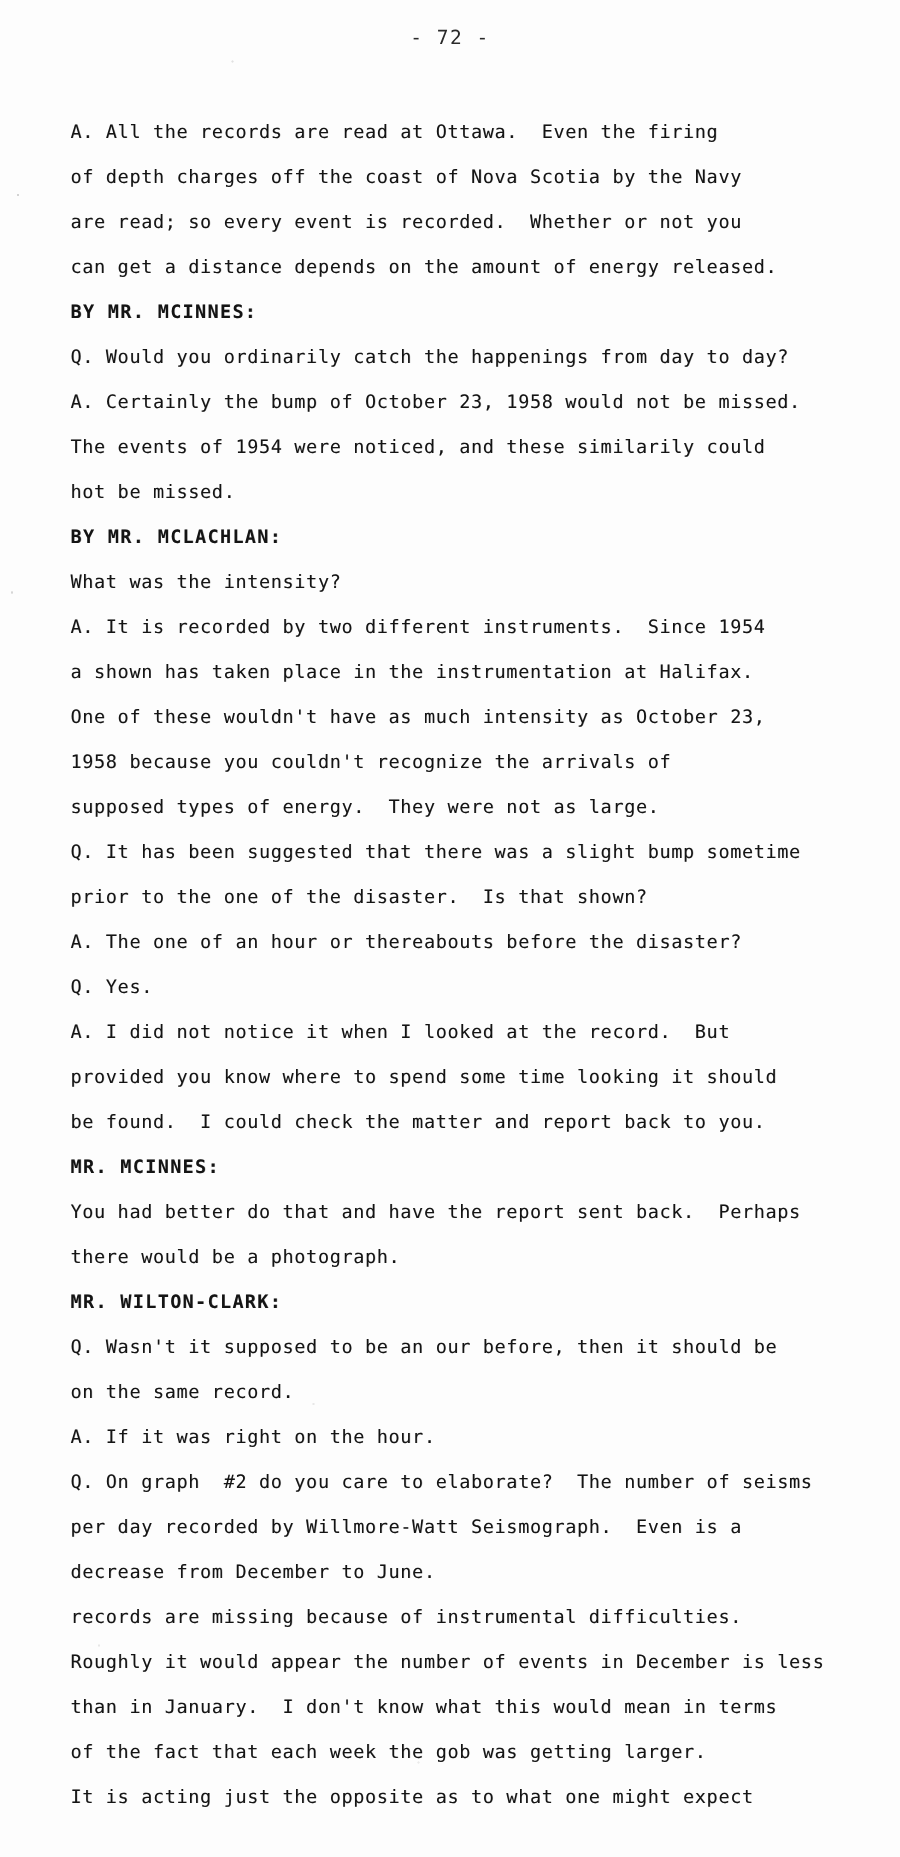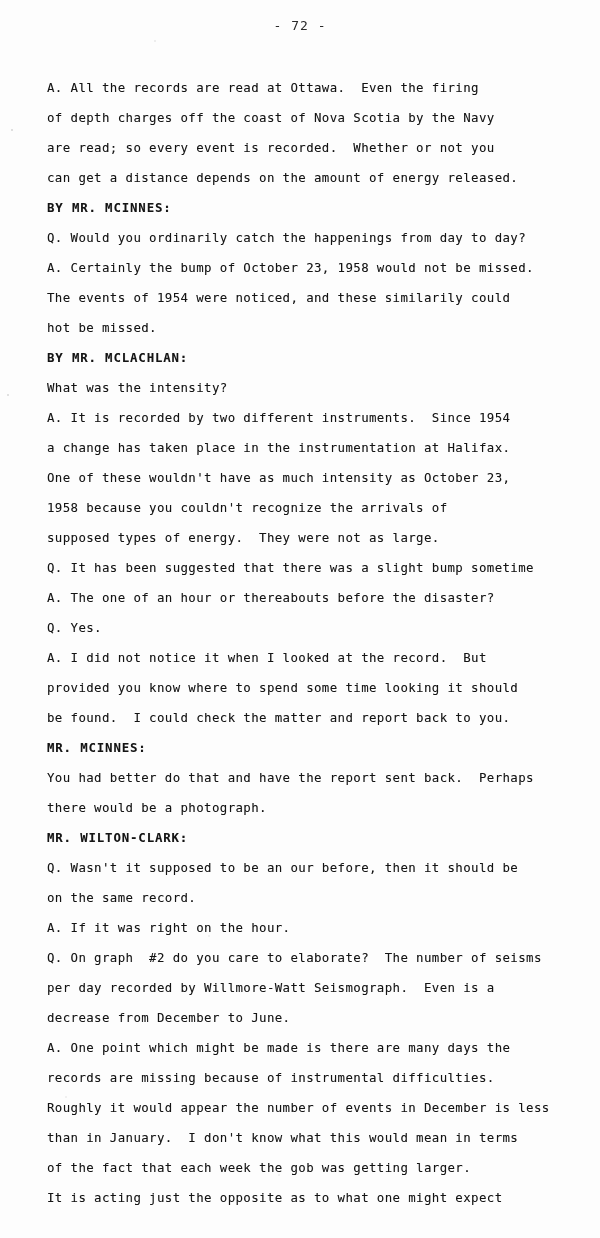--- a/index.html
+++ b/index.html
@@ -93,41 +93,41 @@
       <div class="line">are read; so every event is recorded.  Whether or not you</div>
       <div class="line">can get a distance depends on the amount of energy released.</div>
       <div class="line heading">BY MR. MCINNES:</div>
       <div class="line">Q. Would you ordinarily catch the happenings from day to day?</div>
       <div class="line">A. Certainly the bump of October 23, 1958 would not be missed.</div>
       <div class="line">The events of 1954 were noticed, and these similarily could</div>
       <div class="line">hot be missed.</div>
       <div class="line heading">BY MR. MCLACHLAN:</div>
       <div class="line">What was the intensity?</div>
       <div class="line">A. It is recorded by two different instruments.  Since 1954</div>
-      <div class="line">a change has taken place in the instrumentation at Halifax.</div>
+      <div class="line">a shown has taken place in the instrumentation at Halifax.</div>
       <div class="line">One of these wouldn't have as much intensity as October 23,</div>
       <div class="line">1958 because you couldn't recognize the arrivals of</div>
       <div class="line">supposed types of energy.  They were not as large.</div>
       <div class="line">Q. It has been suggested that there was a slight bump sometime</div>
+      <div class="line">prior to the one of the disaster.  Is that shown?</div>
       <div class="line">A. The one of an hour or thereabouts before the disaster?</div>
       <div class="line">Q. Yes.</div>
       <div class="line">A. I did not notice it when I looked at the record.  But</div>
       <div class="line">provided you know where to spend some time looking it should</div>
       <div class="line">be found.  I could check the matter and report back to you.</div>
       <div class="line heading">MR. MCINNES:</div>
       <div class="line">You had better do that and have the report sent back.  Perhaps</div>
       <div class="line">there would be a photograph.</div>
       <div class="line heading">MR. WILTON-CLARK:</div>
       <div class="line">Q. Wasn't it supposed to be an our before, then it should be</div>
       <div class="line">on the same record.</div>
       <div class="line">A. If it was right on the hour.</div>
       <div class="line">Q. On graph  #2 do you care to elaborate?  The number of seisms</div>
       <div class="line">per day recorded by Willmore-Watt Seismograph.  Even is a</div>
       <div class="line">decrease from December to June.</div>
-      <div class="line">A. One point which might be made is there are many days the</div>
       <div class="line">records are missing because of instrumental difficulties.</div>
       <div class="line">Roughly it would appear the number of events in December is less</div>
       <div class="line">than in January.  I don't know what this would mean in terms</div>
       <div class="line">of the fact that each week the gob was getting larger.</div>
       <div class="line">It is acting just the opposite as to what one might expect</div>
     </div>
 
   <div class="scan-noise"></div>
 
 </div>

